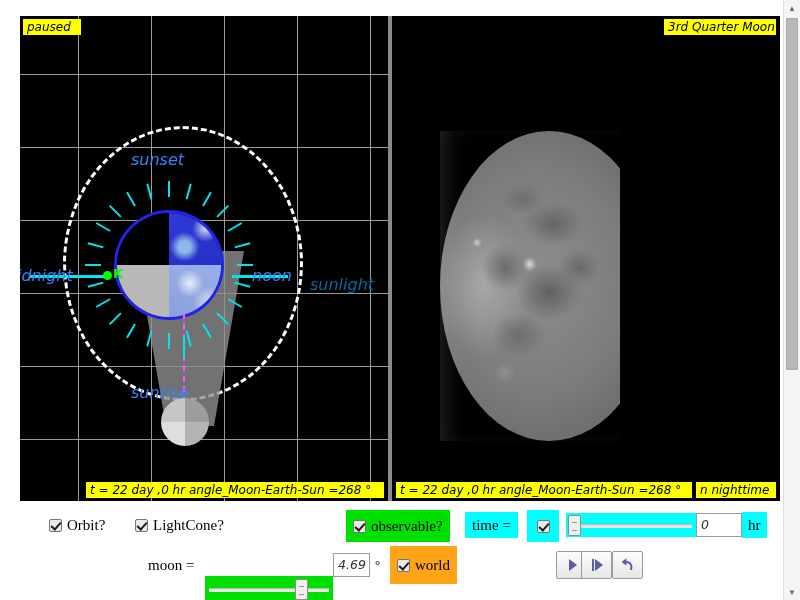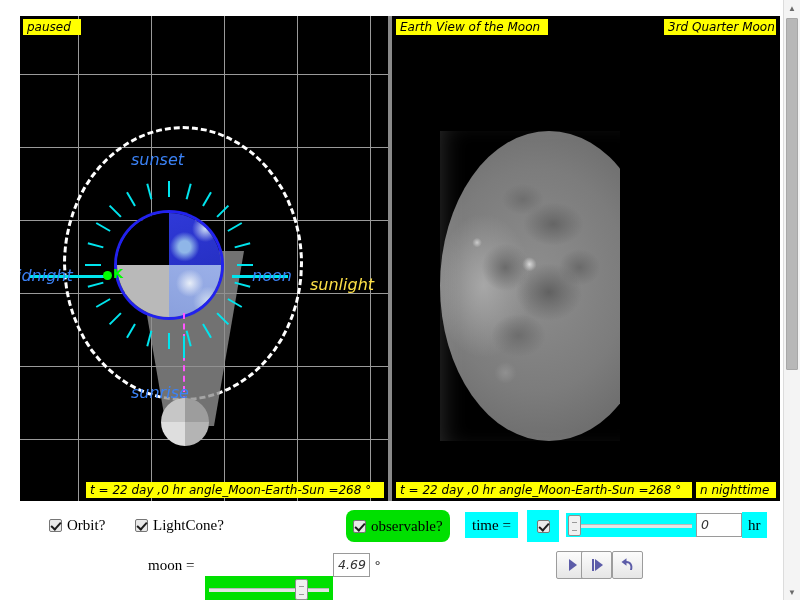--- a/index.html
+++ b/index.html
@@ -86,21 +86,21 @@
 
   
   .dlabel {
     position: absolute;
     font-family: "DejaVu Sans", sans-serif;
     font-style: italic;
     font-size: 16px;
     white-space: nowrap;
   }
   .cyan   { color: #3b82f6; }
-  .orange { color: #fde047; }
+  .orange { color: #0369a1; }
 
   
   #orbit-circle {
     position: absolute;
     left: 43px; top: 110px;
     width: 240px; height: 275px;
     border: 3px dashed #ffffff;
     border-radius: 50%;
     box-sizing: border-box;
   }
@@ -453,42 +453,41 @@
 
     <div class="panel" id="panel-right">
 
       <div id="big-moon">
         <div id="big-moon-clip">
           <div id="big-moon-disc"></div>
           <div id="big-moon-edge"></div>
         </div>
       </div>
 
-      <div class="lbl" id="lbl-title-right">Earth View of the Moon</div>
       <div class="lbl" id="lbl-phase">3rd Quarter Moon</div>
       <div class="lbl" id="lbl-time-right">t = 22 day ,0 hr angle_Moon-Earth-Sun =268 °</div>
       <div class="lbl" id="lbl-night">n nighttime</div>
     </div>
 
   </div>
 
   <div id="controls">
 
     <div class="ctl chk-group" style="left:42px; top:10px;">
       <span class="cb"></span>
       <span>Orbit?</span>
     </div>
 
     <div class="ctl chk-group" style="left:128px; top:10px;">
       <span class="cb"></span>
       <span>LightCone?</span>
     </div>
 
 
-    <div class="ctl chk-group green-bg" style="left:346px; top:8px; height:32px;border-radius:8px;">
+    <div class="ctl chk-group green-bg" style="left:346px; top:8px; height:32px;">
       <span class="cb"></span>
       <span>observable?</span>
     </div>
 
     <div class="ctl cyan-bg" style="left:465px; top:10px; height:26px; line-height:26px; padding:0 7px;">time =</div>
 
     <div class="ctl cyan-bg" style="left:527px; top:8px; width:32px; height:32px; display:flex; align-items:center; justify-content:center;">
       <span class="cb"></span>
     </div>
 
@@ -505,20 +504,24 @@
 
     <div class="ctl green-bg slider" style="left:205px; top:50px; width:128px; height:26px;">
       <div class="slider-track" style="top:12px;"></div>
       <div class="slider-thumb" style="left:90px; top:3px;"></div>
     </div>
 
     <div class="ctl numbox" style="left:333px; top:51px; width:37px;">4.69</div>
 
     <div class="ctl" style="left:375px; top:50px; height:26px; line-height:26px; font-size:13px;">°</div>
 
+    <div class="ctl chk-group orange-bg" style="left:390px; top:44px; height:38px;">
+      <span class="cb"></span>
+      <span>world</span>
+    </div>
 
 
     <div class="ctl btn" style="left:556px; top:49px;">
       <svg width="16" height="16" viewBox="0 0 16 16">
         <polygon points="5,2 13,8 5,14" fill="#5c5ca8"></polygon>
       </svg>
     </div>
 
     <div class="ctl btn" style="left:581px; top:49px;">
       <svg width="16" height="16" viewBox="0 0 16 16">

